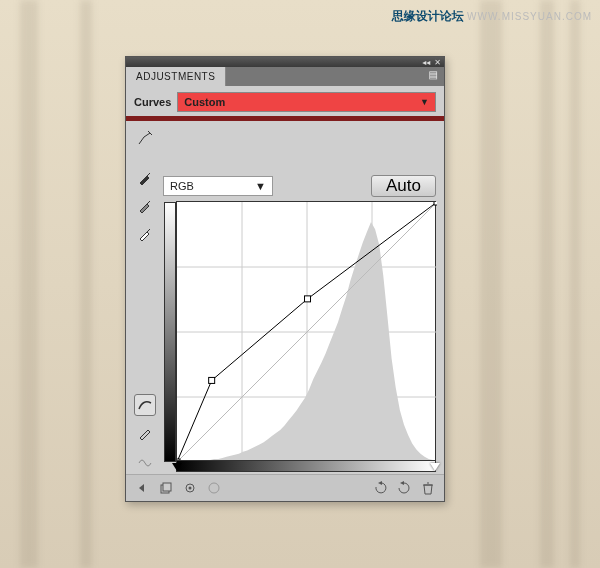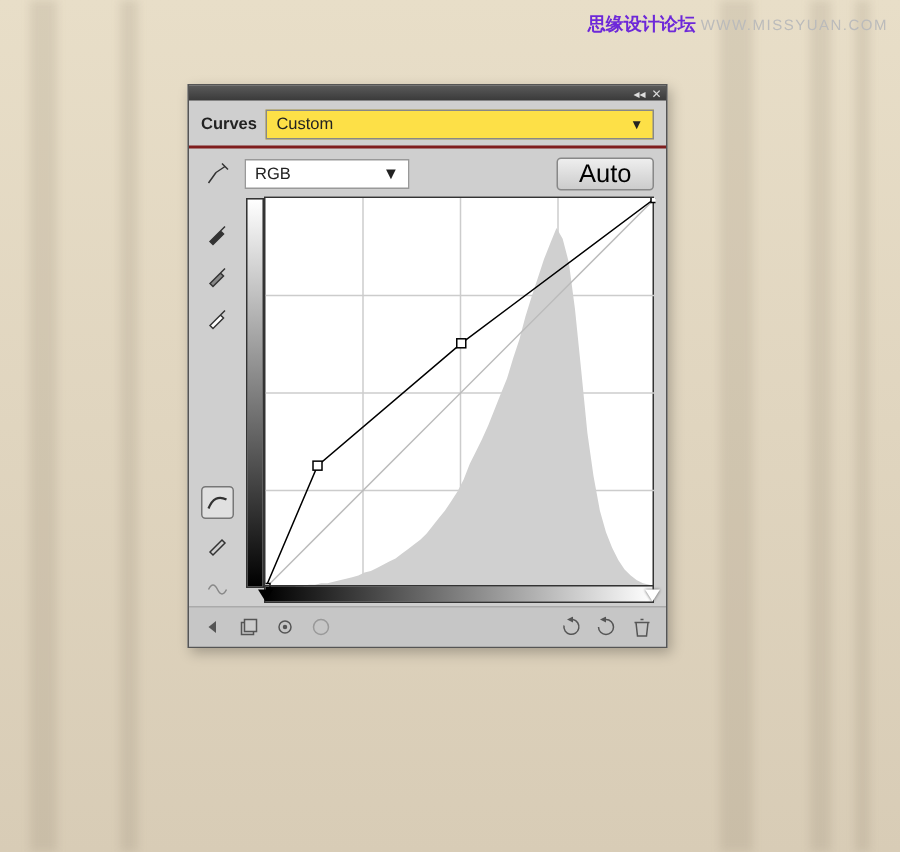--- a/index.html
+++ b/index.html
@@ -4,41 +4,41 @@
 <style>
 * { box-sizing: border-box; margin: 0; padding: 0; font-family: Tahoma, Arial, sans-serif; }
 body { width: 600px; height: 568px; background: linear-gradient(to bottom, #e8dec8, #d8ccb6); position: relative; overflow: hidden; }
 .bg-tree { position: absolute; background: rgba(120,110,90,0.15); filter: blur(3px); }
 .t1 { left: 20px; top: 0; width: 18px; height: 568px; }
 .t2 { left: 80px; top: 0; width: 12px; height: 568px; }
 .t3 { left: 480px; top: 0; width: 22px; height: 568px; }
 .t4 { left: 540px; top: 0; width: 14px; height: 568px; }
 .t5 { left: 570px; top: 0; width: 10px; height: 568px; }
 .watermark { position: absolute; top: 8px; right: 8px; font-size: 12px; color: #a99; }
-.watermark .cn { font-weight: bold; color: #6d28d9; }
+.watermark .cn { font-weight: bold; color: #0c4a6e; }
 .watermark .url { color: #bbb; font-size: 10px; letter-spacing: 1px; }
 
 .panel { position: absolute; left: 125px; top: 56px; width: 320px; background: #cfcfcf; border: 1px solid #555; box-shadow: 2px 3px 8px rgba(0,0,0,0.25); font-size: 11px; color: #222; }
 .panel-header { background: linear-gradient(#5a5a5a,#3a3a3a); height: 10px; display: flex; justify-content: flex-end; align-items: center; padding: 0 3px; gap: 4px; }
 .panel-header span { color: #ddd; font-size: 8px; cursor: pointer; }
 .tabs { display: flex; background: #777; }
 .tab { background: #cfcfcf; padding: 4px 10px; font-size: 10px; letter-spacing: 0.5px; border-right: 1px solid #888; }
 .menu-btn { margin-left: auto; padding: 2px 6px; color: #eee; font-size: 10px; }
 
-.preset-row { display: flex; align-items: center; padding: 6px 8px 4px; border-bottom: 2px solid #7f1d1d; gap: 6px; }
+.preset-row { display: flex; align-items: center; padding: 6px 8px 4px; border-bottom: 5px solid #7f1d1d; gap: 6px; }
 .preset-row label { font-weight: bold; font-size: 11px; }
-.preset-select { flex: 1; height: 20px; border: 1px solid #888; background: #fde047; padding: 2px 6px; display: flex; align-items: center; justify-content: space-between; cursor: pointer; }
+.preset-select { flex: 1; height: 20px; border: 1px solid #888; background: #ef4444; padding: 2px 6px; display: flex; align-items: center; justify-content: space-between; cursor: pointer; font-weight: bold; }
 .preset-select .arrow { font-size: 9px; }
 
 .main { display: flex; padding: 6px 8px 2px; gap: 6px; }
 .tool-col { display: flex; flex-direction: column; gap: 6px; width: 24px; }
 .tool { width: 22px; height: 22px; display: flex; align-items: center; justify-content: center; border: 1px solid transparent; border-radius: 3px; cursor: pointer; }
 .tool.sel { border: 1px solid #777; background: #e0e0e0; }
 .tool svg { width: 16px; height: 16px; }
-.graph-col { flex: 1; display: flex; flex-direction: column; gap: 4px; }
+.graph-col { flex: 1; display: flex; flex-direction: column; gap: 4px; margin-top: 48px; }
 .channel-row { display: flex; align-items: center; gap: 6px; }
 .channel-select { width: 110px; height: 20px; border: 1px solid #999; background: #fff; padding: 2px 6px; display: flex; align-items: center; justify-content: space-between; cursor: pointer; font-size: 11px; }
 .auto-btn { margin-left: auto; height: 22px; padding: 0 14px; border: 1px solid #888; border-radius: 3px; background: linear-gradient(#eee,#ccc); font-size: 17px; cursor: pointer; }
 
 .curve-box { width: 260px; height: 260px; border: 1px solid #333; background: #fff; position: relative; }
 .grid line { stroke: #ccc; stroke-width: 1; }
 .diag { stroke: #bbb; stroke-width: 1; }
 .hist { fill: #d0d0d0; }
 .curve { stroke: #000; stroke-width: 1; fill: none; }
 .pt { fill: #fff; stroke: #000; }
@@ -68,20 +68,24 @@
 
 <div class="watermark">
   <span class="cn">思缘设计论坛</span>
   <span class="url">WWW.MISSYUAN.COM</span>
 </div>
 
 <div class="panel">
   <div class="panel-header">
     <span>◂◂</span>
     <span>✕</span>
+  </div>
+  <div class="tabs">
+    <div class="tab">ADJUSTMENTS</div>
+    <div class="menu-btn">▤</div>
   </div>
 
   <div class="preset-row">
     <label>Curves</label>
     <div class="preset-select">
       <span>Custom</span>
       <span class="arrow">▼</span>
     </div>
   </div>
 

